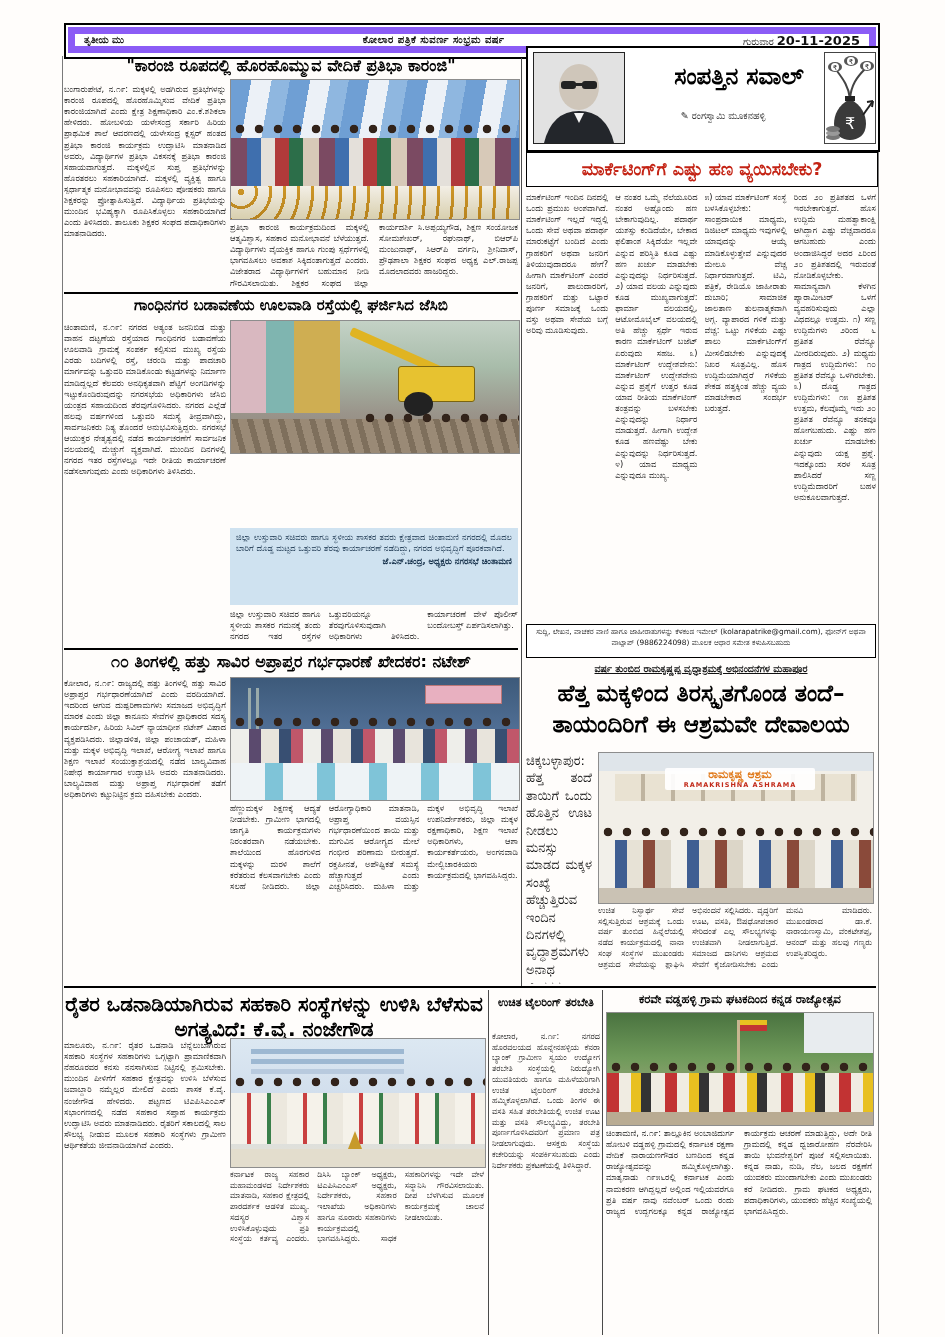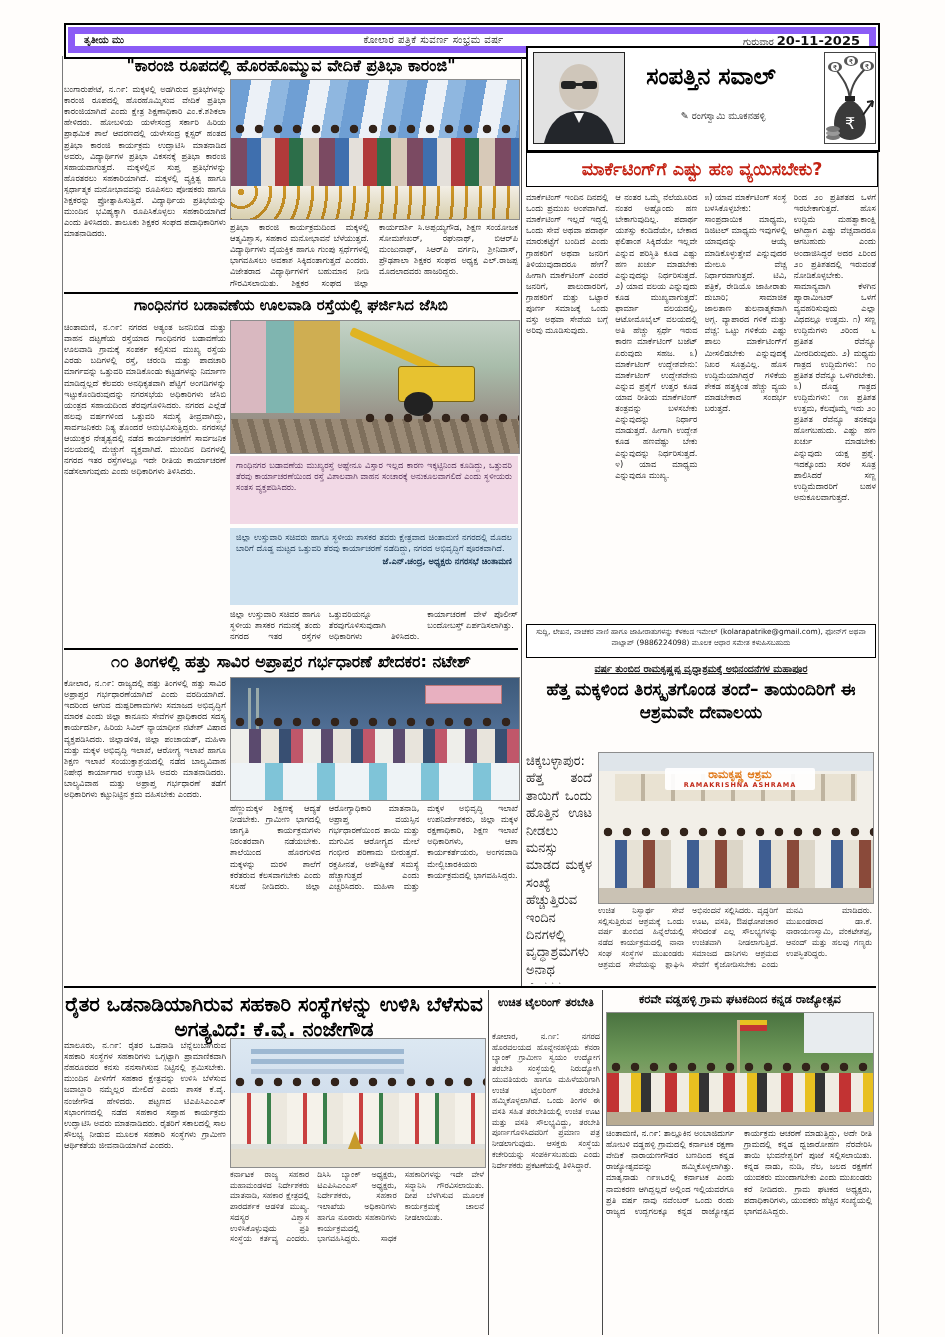--- a/index.html
+++ b/index.html
@@ -10,21 +10,21 @@
   .rule{background:#000;}
   .vline{background:#4a4a4a;width:1px;}
   .edge{background:#7a7a7a;width:1px;}
   .photo{border:1px solid #8d8d8d;overflow:hidden;background:#d8d8d2;}
   .heads{background-image:radial-gradient(circle at 9px 7px,#32231a 4px,rgba(0,0,0,0) 4.6px);
          background-size:19px 16px;background-repeat:repeat-x;}
   
   .masthead{border:2px solid #000;background:#fff;}
   .masthead .inner{border:7px solid #8b5cf6;margin:2px;height:calc(100% - 6px);display:flex;align-items:center;justify-content:space-between;padding:0 9px;box-sizing:border-box;}
   .masthead .ed{font-size:9.5px;font-weight:bold;}
-  .masthead .ct{font-size:10px;font-weight:normal;letter-spacing:.5px;}
+  .masthead .ct{font-size:10px;font-weight:bold;letter-spacing:.5px;}
   .masthead .dt{font-size:9.5px;}
   .masthead .dt b{font-size:13px;font-weight:bold;}
   
   .authorbox{border:2px solid #000;background:#fff;}
   .redbox{border:1.5px solid #000;background:#fff;color:#c42314;font-weight:bold;text-align:center;}
   .contactbox{border:1.5px solid #000;background:#fff;font-size:7.4px;line-height:1.45;text-align:center;padding:2px 6px;box-sizing:border-box;overflow:hidden;}
   .colgrid{display:grid;grid-template-columns:repeat(4,1fr);column-gap:7px;}
   .colgrid .body{height:100%;}
   .pinkbox{background:#f2d9e6;color:#4c2a52;padding:4px 6px;box-sizing:border-box;font-size:8.3px;line-height:1.34;text-align:justify;overflow:hidden;}
   .bluebox{background:#cfe2f0;color:#15304a;padding:4px 6px;box-sizing:border-box;font-size:8.3px;line-height:1.34;text-align:justify;overflow:hidden;}
@@ -79,21 +79,20 @@
   <div class="abs body" style="left:64px;top:322px;width:162px;height:322px;">ಚಿಂತಾಮಣಿ, ನ.೧೯: ನಗರದ ಅತ್ಯಂತ ಜನನಿಬಿಡ ಮತ್ತು ವಾಹನ ದಟ್ಟಣೆಯ ರಸ್ತೆಯಾದ ಗಾಂಧಿನಗರ ಬಡಾವಣೆಯ ಊಲವಾಡಿ ಗ್ರಾಮಕ್ಕೆ ಸಂಪರ್ಕ ಕಲ್ಪಿಸುವ ಮುಖ್ಯ ರಸ್ತೆಯ ಎರಡು ಬದಿಗಳಲ್ಲಿ ರಸ್ತೆ, ಚರಂಡಿ ಮತ್ತು ಪಾದಚಾರಿ ಮಾರ್ಗವನ್ನು ಒತ್ತುವರಿ ಮಾಡಿಕೊಂಡು ಕಟ್ಟಡಗಳನ್ನು ನಿರ್ಮಾಣ ಮಾಡಿದ್ದಲ್ಲದೆ ಕೆಲವರು ಅನಧಿಕೃತವಾಗಿ ಪೆಟ್ಟಿಗೆ ಅಂಗಡಿಗಳನ್ನು ಇಟ್ಟುಕೊಂಡಿರುವುದನ್ನು ನಗರಸಭೆಯ ಅಧಿಕಾರಿಗಳು ಜೆಸಿಬಿ ಯಂತ್ರದ ಸಹಾಯದಿಂದ ತೆರವುಗೊಳಿಸಿದರು. ನಗರದ ಎಲ್ಲೆಡೆ ಹಲವು ವರ್ಷಗಳಿಂದ ಒತ್ತುವರಿ ಸಮಸ್ಯೆ ತೀವ್ರವಾಗಿದ್ದು, ಸಾರ್ವಜನಿಕರು ನಿತ್ಯ ತೊಂದರೆ ಅನುಭವಿಸುತ್ತಿದ್ದರು. ನಗರಸಭೆ ಆಯುಕ್ತರ ನೇತೃತ್ವದಲ್ಲಿ ನಡೆದ ಕಾರ್ಯಾಚರಣೆಗೆ ಸಾರ್ವಜನಿಕ ವಲಯದಲ್ಲಿ ಮೆಚ್ಚುಗೆ ವ್ಯಕ್ತವಾಗಿದೆ. ಮುಂದಿನ ದಿನಗಳಲ್ಲಿ ನಗರದ ಇತರ ರಸ್ತೆಗಳಲ್ಲೂ ಇದೇ ರೀತಿಯ ಕಾರ್ಯಾಚರಣೆ ನಡೆಸಲಾಗುವುದು ಎಂದು ಅಧಿಕಾರಿಗಳು ತಿಳಿಸಿದರು.</div>
   <div class="abs photo" style="left:230px;top:320px;width:288px;height:132px;">
     <div class="ph-l" style="inset:0;background:linear-gradient(#c4d2c6,#a8bcaa 35%,#9a948a 70%,#8d8274);"></div>
     <div class="ph-l" style="left:0;top:0;width:38%;height:70%;background:linear-gradient(90deg,#d9b8c0 0 32%,#7fb5b0 32% 58%,#cfae52 58% 100%);"></div>
     <div class="ph-l" style="left:40%;top:22%;width:40%;height:9px;background:#e0b422;transform:rotate(24deg);border-radius:3px;"></div>
     <div class="ph-l" style="left:58%;top:34%;width:26%;height:26%;background:#e7c230;border:1px solid #7a6410;border-radius:3px;"></div>
     <div class="ph-l" style="left:60%;top:54%;width:10%;height:18%;background:#222;border-radius:50%;"></div>
     <div class="ph-l" style="left:0;right:0;bottom:0;height:26%;background:repeating-linear-gradient(75deg,#9a8a76 0 9px,#7e6f5c 9px 15px);"></div>
     <div class="ph-l heads" style="left:45%;right:0;bottom:14%;height:18%;"></div>
   </div>
-  <div class="abs pinkbox" style="left:230px;top:456px;width:288px;height:68px;">ಗಾಂಧಿನಗರ ಬಡಾವಣೆಯ ಮುಖ್ಯರಸ್ತೆ ಅಷ್ಟೇನೂ ವಿಸ್ತಾರ ಇಲ್ಲದ ಕಾರಣ ಇಕ್ಕಟ್ಟಿನಿಂದ ಕೂಡಿದ್ದು, ಒತ್ತುವರಿ ತೆರವು ಕಾರ್ಯಾಚರಣೆಯಿಂದ ರಸ್ತೆ ವಿಶಾಲವಾಗಿ ವಾಹನ ಸಂಚಾರಕ್ಕೆ ಅನುಕೂಲವಾಗಲಿದೆ ಎಂದು ಸ್ಥಳೀಯರು ಸಂತಸ ವ್ಯಕ್ತಪಡಿಸಿದರು.</div>
   <div class="abs bluebox" style="left:230px;top:528px;width:288px;height:77px;">
     <span>ಜಿಲ್ಲಾ ಉಸ್ತುವಾರಿ ಸಚಿವರು ಹಾಗೂ ಸ್ಥಳೀಯ ಶಾಸಕರ ತವರು ಕ್ಷೇತ್ರವಾದ ಚಿಂತಾಮಣಿ ನಗರದಲ್ಲಿ ಮೊದಲ ಬಾರಿಗೆ ದೊಡ್ಡ ಮಟ್ಟದ ಒತ್ತುವರಿ ತೆರವು ಕಾರ್ಯಾಚರಣೆ ನಡೆದಿದ್ದು, ನಗರದ ಅಭಿವೃದ್ಧಿಗೆ ಪೂರಕವಾಗಿದೆ.</span>
     <div class="credit">ಜೆ.ಎನ್.ಚಂದ್ರ, ಅಧ್ಯಕ್ಷರು ನಗರಸಭೆ ಚಿಂತಾಮಣಿ</div>
   </div>
   <div class="abs body c3" style="left:230px;top:609px;width:288px;height:36px;">ಜಿಲ್ಲಾ ಉಸ್ತುವಾರಿ ಸಚಿವರ ಹಾಗೂ ಸ್ಥಳೀಯ ಶಾಸಕರ ಗಮನಕ್ಕೆ ತಂದು ನಗರದ ಇತರ ರಸ್ತೆಗಳ ಒತ್ತುವರಿಯನ್ನೂ ತೆರವುಗೊಳಿಸುವುದಾಗಿ ಅಧಿಕಾರಿಗಳು ತಿಳಿಸಿದರು. ಕಾರ್ಯಾಚರಣೆ ವೇಳೆ ಪೊಲೀಸ್ ಬಂದೋಬಸ್ತ್ ಏರ್ಪಡಿಸಲಾಗಿತ್ತು.</div>
 
   <div class="abs rule" style="left:64px;top:648px;width:454px;height:1.5px;"></div>
 
   <div class="abs hl" style="left:64px;top:652px;width:454px;font-size:16px;">೧೦ ತಿಂಗಳಲ್ಲಿ ಹತ್ತು ಸಾವಿರ ಅಪ್ರಾಪ್ತರ ಗರ್ಭಧಾರಣೆ ಖೇದಕರ: ನಟೇಶ್</div>
   <div class="abs body" style="left:64px;top:678px;width:162px;height:306px;">ಕೋಲಾರ, ನ.೧೯: ರಾಜ್ಯದಲ್ಲಿ ಹತ್ತು ತಿಂಗಳಲ್ಲಿ ಹತ್ತು ಸಾವಿರ ಅಪ್ರಾಪ್ತರ ಗರ್ಭಧಾರಣೆಯಾಗಿದೆ ಎಂದು ವರದಿಯಾಗಿದೆ. ಇದರಿಂದ ಆಗುವ ದುಷ್ಪರಿಣಾಮಗಳು ಸಮಾಜದ ಅಭಿವೃದ್ಧಿಗೆ ಮಾರಕ ಎಂದು ಜಿಲ್ಲಾ ಕಾನೂನು ಸೇವೆಗಳ ಪ್ರಾಧಿಕಾರದ ಸದಸ್ಯ ಕಾರ್ಯದರ್ಶಿ, ಹಿರಿಯ ಸಿವಿಲ್ ನ್ಯಾಯಾಧೀಶ ನಟೇಶ್ ವಿಷಾದ ವ್ಯಕ್ತಪಡಿಸಿದರು. ಜಿಲ್ಲಾಡಳಿತ, ಜಿಲ್ಲಾ ಪಂಚಾಯತ್, ಮಹಿಳಾ ಮತ್ತು ಮಕ್ಕಳ ಅಭಿವೃದ್ಧಿ ಇಲಾಖೆ, ಆರೋಗ್ಯ ಇಲಾಖೆ ಹಾಗೂ ಶಿಕ್ಷಣ ಇಲಾಖೆ ಸಂಯುಕ್ತಾಶ್ರಯದಲ್ಲಿ ನಡೆದ ಬಾಲ್ಯವಿವಾಹ ನಿಷೇಧ ಕಾರ್ಯಾಗಾರ ಉದ್ಘಾಟಿಸಿ ಅವರು ಮಾತನಾಡಿದರು. ಬಾಲ್ಯವಿವಾಹ ಮತ್ತು ಅಪ್ರಾಪ್ತ ಗರ್ಭಧಾರಣೆ ತಡೆಗೆ ಅಧಿಕಾರಿಗಳು ಕಟ್ಟುನಿಟ್ಟಿನ ಕ್ರಮ ವಹಿಸಬೇಕು ಎಂದರು.</div>
@@ -112,21 +111,21 @@
       <svg width="90" height="90" viewBox="0 0 90 90">
         <rect x="0" y="0" width="90" height="90" fill="#e2e2e2"></rect>
         <ellipse cx="45" cy="34" rx="20" ry="23" fill="#cfc6ba"></ellipse>
         <rect x="27" y="28" width="15" height="8" rx="3" fill="#222"></rect>
         <rect x="48" y="28" width="15" height="8" rx="3" fill="#222"></rect>
         <rect x="41" y="30" width="8" height="3" fill="#222"></rect>
         <path d="M10 90 Q18 58 45 58 Q72 58 80 90 Z" fill="#23262b"></path>
         <path d="M40 60 L45 70 L50 60 Z" fill="#f5f5f5"></path>
       </svg>
     </div>
-    <div class="abs hl" style="left:88px;top:14px;width:190px;font-size:23px;">ಸಂಪತ್ತಿನ ಸವಾಲ್</div>
+    <div class="abs hl" style="left:116px;top:14px;width:190px;font-size:23px;">ಸಂಪತ್ತಿನ ಸವಾಲ್</div>
     <div class="abs" style="left:100px;top:62px;width:190px;text-align:center;font-size:9.5px;color:#222;">✎ ರಂಗಸ್ವಾಮಿ ಮೂಕನಹಳ್ಳಿ</div>
     <div class="abs iconbox" style="left:296px;top:4px;width:50px;height:90px;">
       <svg width="50" height="90" viewBox="0 0 50 90">
         <path d="M25 46 C24 34 18 26 12 18" stroke="#444" stroke-width="2" fill="none"></path>
         <path d="M25 46 C26 32 32 24 40 16" stroke="#444" stroke-width="2" fill="none"></path>
         <ellipse cx="10" cy="14" rx="7" ry="5" fill="#555"></ellipse>
         <ellipse cx="26" cy="8" rx="7" ry="5" fill="#555"></ellipse>
         <ellipse cx="42" cy="13" rx="7" ry="5" fill="#555"></ellipse>
         <circle cx="10" cy="14" r="4" fill="#fff"></circle>
           <text x="10" y="17" font-size="7" text-anchor="middle" fill="#333">₹</text>
@@ -155,21 +154,21 @@
       <div class="body" style="flex:1 1 auto;overflow:hidden;">ಮಾಹಿತಿ ನೀಡುವುದು, ಸೇವೆ ಅಥವಾ ವಸ್ತುವಿನ ಮೌಲ್ಯವನ್ನು ಹೇಳುವ ಒಂದು ಪ್ರಕ್ರಿಯೆ ಎನ್ನಬಹುದು. ಇವತ್ತಿನ ಕಾಲಘಟ್ಟದಲ್ಲಿ ಮಾರ್ಕೆಟಿಂಗ್ ಇಲ್ಲದಿದ್ದಲ್ಲಿ ಅತ್ಯುತ್ತಮ ಗುಣಮಟ್ಟದ ಪದಾರ್ಥಗಳೂ ಕೂಡ ಸೋಲುತ್ತವೆ. ಇದಕ್ಕೆ ನಿದರ್ಶನ ಒಳ್ಳೆಯ ಅಂಶಗಳನ್ನು ಕೂಡಿದ ಪ್ರಚಾರ ಮಾಡಬೇಕು. ಇದು ಇಂತಹ ಗುಣಮಟ್ಟದ್ದು, ಇದರ ಬೆಲೆ ಇಷ್ಟು ಎಂದು ಮಾರುಕಟ್ಟೆಯಲ್ಲಿ ಇರುವ ಬಗ್ಗೆ ಹೇಳಬೇಕು.</div>
     </div>
     <div class="body">ಆ ನಂತರ ಒಮ್ಮೆ ನೆಲೆಯೂರಿದ ನಂತರ ಅಷ್ಟೊಂದು ಹಣ ಬೇಕಾಗುವುದಿಲ್ಲ. ಪದಾರ್ಥ ಯಶಸ್ಸು ಕಂಡಿದೆಯೇ, ಬೇಕಾದ ಫಲಿತಾಂಶ ಸಿಕ್ಕಿದೆಯೇ ಇಲ್ಲವೇ ಎನ್ನುವ ಪರಿಸ್ಥಿತಿ ಕೂಡ ಎಷ್ಟು ಹಣ ಖರ್ಚು ಮಾಡಬೇಕು ಎನ್ನುವುದನ್ನು ನಿರ್ಧರಿಸುತ್ತದೆ. ೨) ಯಾವ ವಲಯ ಎನ್ನುವುದು ಕೂಡ ಮುಖ್ಯವಾಗುತ್ತದೆ: ಫಾರ್ಮಾ ವಲಯದಲ್ಲಿ, ಆಟೋಮೊಬೈಲ್ ವಲಯದಲ್ಲಿ ಅತಿ ಹೆಚ್ಚು ಸ್ಪರ್ಧೆ ಇರುವ ಕಾರಣ ಮಾರ್ಕೆಟಿಂಗ್ ಬಜೆಟ್ ಏರುವುದು ಸಹಜ. ೩) ಮಾರ್ಕೆಟಿಂಗ್ ಉದ್ದೇಶವೇನು: ಮಾರ್ಕೆಟಿಂಗ್ ಉದ್ದೇಶವೇನು ಎನ್ನುವ ಪ್ರಶ್ನೆಗೆ ಉತ್ತರ ಕೂಡ ಯಾವ ರೀತಿಯ ಮಾರ್ಕೆಟಿಂಗ್ ತಂತ್ರವನ್ನು ಬಳಸಬೇಕು ಎನ್ನುವುದನ್ನು ನಿರ್ಧಾರ ಮಾಡುತ್ತದೆ. ಹೀಗಾಗಿ ಉದ್ದೇಶ ಕೂಡ ಹಣವೆಷ್ಟು ಬೇಕು ಎನ್ನುವುದನ್ನು ನಿರ್ಧರಿಸುತ್ತದೆ. ೪) ಯಾವ ಮಾಧ್ಯಮ ಎನ್ನುವುದೂ ಮುಖ್ಯ.</div>
     <div class="body">೫) ಯಾವ ಮಾರ್ಕೆಟಿಂಗ್ ಸಂಸ್ಥೆ ಬಳಸಿಕೊಳ್ಳಬೇಕು: ಸಾಂಪ್ರದಾಯಿಕ ಮಾಧ್ಯಮ, ಡಿಜಿಟಲ್ ಮಾಧ್ಯಮ ಇವುಗಳಲ್ಲಿ ಯಾವುದನ್ನು ಆಯ್ಕೆ ಮಾಡಿಕೊಳ್ಳುತ್ತೇವೆ ಎನ್ನುವುದರ ಮೇಲೂ ವೆಚ್ಚ ನಿರ್ಧಾರವಾಗುತ್ತದೆ. ಟಿವಿ, ಪತ್ರಿಕೆ, ರೇಡಿಯೊ ಜಾಹೀರಾತು ದುಬಾರಿ; ಸಾಮಾಜಿಕ ಜಾಲತಾಣ ತುಲನಾತ್ಮಕವಾಗಿ ಅಗ್ಗ. ವ್ಯಾಪಾರದ ಗಳಿಕೆ ಮತ್ತು ವೆಚ್ಚ: ಒಟ್ಟು ಗಳಿಕೆಯ ಎಷ್ಟು ಪಾಲು ಮಾರ್ಕೆಟಿಂಗ್‌ಗೆ ಮೀಸಲಿಡಬೇಕು ಎನ್ನುವುದಕ್ಕೆ ನಿಖರ ಸೂತ್ರವಿಲ್ಲ. ಹೊಸ ಉದ್ದಿಮೆಯಾಗಿದ್ದರೆ ಗಳಿಕೆಯ ಶೇಕಡ ಹತ್ತಕ್ಕಿಂತ ಹೆಚ್ಚು ವ್ಯಯ ಮಾಡಬೇಕಾದ ಸಂದರ್ಭ ಬರುತ್ತದೆ.</div>
     <div class="body">ರಿಂದ ೨೦ ಪ್ರತಿಶತದ ಒಳಗೆ ಇರಬೇಕಾಗುತ್ತದೆ. ಹೊಸ ಉದ್ದಿಮೆ ಮಹತ್ವಾಕಾಂಕ್ಷಿ ಆಗಿದ್ದಾಗ ಎಷ್ಟು ವೆಚ್ಚವಾದರೂ ಆಗಬಹುದು ಎಂದು ಅಂದಾಜಿಸಿದ್ದರೆ ಅದರ ೭ರಿಂದ ೨೦ ಪ್ರತಿಶತದಲ್ಲಿ ಇರುವಂತೆ ನೋಡಿಕೊಳ್ಳಬೇಕು. ಸಾಮಾನ್ಯವಾಗಿ ಕೆಳಗಿನ ಪ್ಯಾರಾಮೀಟರ್ ಒಳಗೆ ವ್ಯವಹರಿಸುವುದು ಎಲ್ಲಾ ವಿಧದಲ್ಲೂ ಉತ್ತಮ. ೧) ಸಣ್ಣ ಉದ್ದಿಮೆಗಳು ೨ರಿಂದ ೬ ಪ್ರತಿಶತ ರೆವೆನ್ಯೂ ಮೀರದಿರುವುದು. ೨) ಮಧ್ಯಮ ಗಾತ್ರದ ಉದ್ದಿಮೆಗಳು: ೧೦ ಪ್ರತಿಶತ ರೆವೆನ್ಯೂ ಒಳಗಿರಬೇಕು. ೩) ದೊಡ್ಡ ಗಾತ್ರದ ಉದ್ದಿಮೆಗಳು: ೧೫ ಪ್ರತಿಶತ ಉತ್ತಮ, ಕೆಲವೊಮ್ಮೆ ಇದು ೨೦ ಪ್ರತಿಶತ ರೆವೆನ್ಯೂ ತನಕವೂ ಹೋಗಬಹುದು. ಎಷ್ಟು ಹಣ ಖರ್ಚು ಮಾಡಬೇಕು ಎನ್ನುವುದು ಯಕ್ಷ ಪ್ರಶ್ನೆ. ಇದಕ್ಕೊಂದು ಸರಳ ಸೂತ್ರ ಪಾಲಿಸಿದರೆ ಸಣ್ಣ ಉದ್ದಿಮೆದಾರರಿಗೆ ಬಹಳ ಅನುಕೂಲವಾಗುತ್ತದೆ.</div>
   </div>
 
   <div class="abs contactbox" style="left:526px;top:624px;width:350px;height:34px;">ಸುದ್ದಿ, ಲೇಖನ, ವಾಚಕರ ವಾಣಿ ಹಾಗೂ ಜಾಹೀರಾತುಗಳನ್ನು ಕೆಳಕಂಡ ಇಮೇಲ್ (kolarapatrike@gmail.com), ಫೋನ್‌ಗೆ ಅಥವಾ ವಾಟ್ಸಾಪ್ (9886224098) ಮೂಲಕ ಆಧಾರ ಸಮೇತ ಕಳುಹಿಸಬಹುದು</div>
 
   <div class="abs kicker" style="left:526px;top:663px;width:350px;">ವರ್ಷ ತುಂಬಿದ ರಾಮಕೃಷ್ಣಪ್ಪ ವೃದ್ಧಾಶ್ರಮಕ್ಕೆ ಅಭಿನಂದನೆಗಳ ಮಹಾಪೂರ</div>
-  <div class="abs hl" style="left:526px;top:678px;width:350px;font-size:17px;line-height:1.35;">ಹೆತ್ತ ಮಕ್ಕಳಿಂದ ತಿರಸ್ಕೃತಗೊಂಡ ತಂದೆ– ತಾಯಂದಿರಿಗೆ ಈ ಆಶ್ರಮವೇ ದೇವಾಲಯ</div>
+  <div class="abs hl" style="left:526px;top:678px;width:350px;font-size:23px;line-height:1.35;">ಹೆತ್ತ ಮಕ್ಕಳಿಂದ ತಿರಸ್ಕೃತಗೊಂಡ ತಂದೆ– ತಾಯಂದಿರಿಗೆ ಈ ಆಶ್ರಮವೇ ದೇವಾಲಯ</div>
   <div class="abs body" style="left:526px;top:752px;width:66px;height:232px;font-size:13px;">ಚಿಕ್ಕಬಳ್ಳಾಪುರ: ಹೆತ್ತ ತಂದೆ ತಾಯಿಗೆ ಒಂದು ಹೊತ್ತಿನ ಊಟ ನೀಡಲು ಮನಸ್ಸು ಮಾಡದ ಮಕ್ಕಳ ಸಂಖ್ಯೆ ಹೆಚ್ಚುತ್ತಿರುವ ಇಂದಿನ ದಿನಗಳಲ್ಲಿ ವೃದ್ಧಾಶ್ರಮಗಳು ಅನಾಥ ಜೀವಗಳ ಪಾಲಿನ ದೇವಾಲಯಗಳಾಗಿವೆ. ನಗರದ ಹೊರವಲಯದಲ್ಲಿರುವ ಡಾ.ಎಂ. ರಾಮಕೃಷ್ಣಪ್ಪ ವೃದ್ಧಾಶ್ರಮ ನಿರಾಶ್ರಿತ ವೃದ್ಧರಿಗೆ ಆಸರೆಯಾಗಿದೆ. ಸಂತಸ ಸ್ವಚ್ಛ ಥರ ರುಚಿ ಊಟ, ವಸತಿ ನೀಡಲಾಗುತ್ತಿದೆ.</div>
   <div class="abs photo" style="left:598px;top:752px;width:274px;height:150px;">
     <div class="ph-l" style="inset:0;background:linear-gradient(#dfe5ea 0 12%,#f2efe8 12% 72%,#cac2b4 72% 100%);"></div>
     <div class="ph-l" style="left:6%;right:6%;top:14%;height:18%;background:repeating-linear-gradient(90deg,#e9e2d2 0 26px,#bfb4a0 26px 30px);"></div>
     <div class="sign" style="left:24%;top:10%;width:52%;">
       <span class="kn">ರಾಮಕೃಷ್ಣ ಆಶ್ರಮ</span>
       <span class="en">RAMAKRISHNA ASHRAMA</span>
     </div>
     <div class="ph-l heads" style="left:0;right:0;top:48%;height:14%;"></div>
     <div class="ph-l" style="left:0;right:0;top:58%;height:32%;background:repeating-linear-gradient(90deg,#f2f0ea 0 16px,#3f5e92 16px 28px,#e7e2d6 28px 44px,#8a4a3a 44px 56px,#dcd6c8 56px 72px);"></div>

